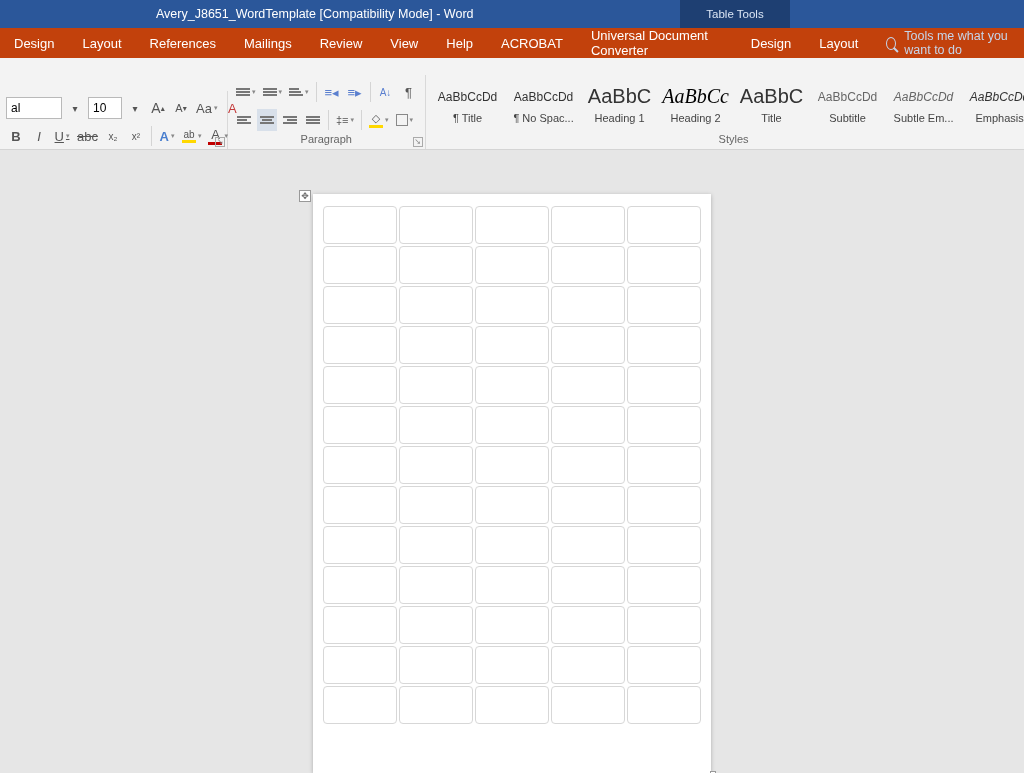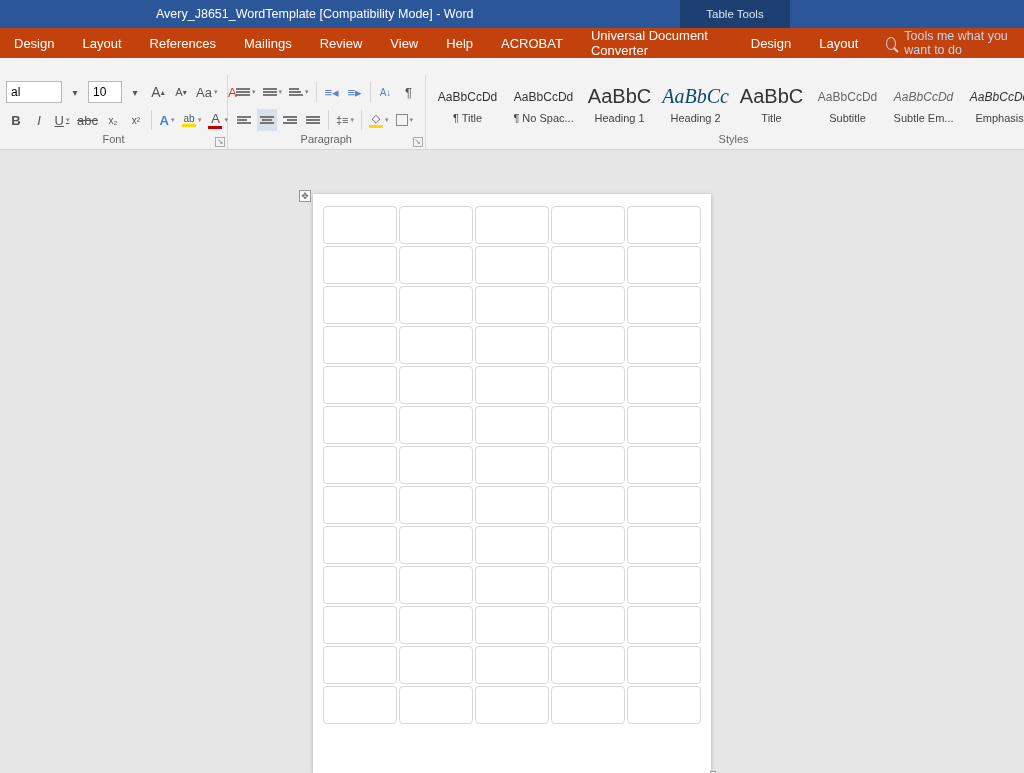--- a/index.html
+++ b/index.html
@@ -298,21 +298,20 @@
           </span>
         <span class="btn">
             <span class="paraicon">
               <span>A</span>
               <span class="color-red"></span>
             </span>
             <span class="dd">▾</span>
           </span>
       </div>
     </div>
-    <div class="label">Font</div>
     <div class="launcher">↘</div>
   </div>
 
   <div class="group" style="width:210px">
     <div class="body" style="flex-direction:column;gap:2px">
       <div class="row">
         <span class="btn">
             <span class="stackbtn">
               <span class="stackline"></span>
               <span class="stackline"></span>
@@ -409,21 +408,21 @@
         </div>
         <div class="styleitem">
           <div class="preview" style="font-size: 12px; color: rgb(51, 51, 51);">AaBbCcDd</div>
           <div class="name">¶ No Spac...</div>
         </div>
         <div class="styleitem">
           <div class="preview" style="font-size: 20px; color: rgb(51, 51, 51);">AaBbC</div>
           <div class="name">Heading 1</div>
         </div>
         <div class="styleitem">
-          <div class="preview" style="font-size: 20px; font-style: italic; font-family: Georgia, serif; color: #0c4a6e;">AaBbCc</div>
+          <div class="preview" style="font-size: 20px; font-style: italic; font-family: Georgia, serif; color: #000000;">AaBbCc</div>
           <div class="name">Heading 2</div>
         </div>
         <div class="styleitem">
           <div class="preview" style="font-size: 20px; color: rgb(51, 51, 51);">AaBbC</div>
           <div class="name">Title</div>
         </div>
         <div class="styleitem">
           <div class="preview" style="font-size: 12px; color: rgb(102, 102, 102);">AaBbCcDd</div>
           <div class="name">Subtitle</div>
         </div>

